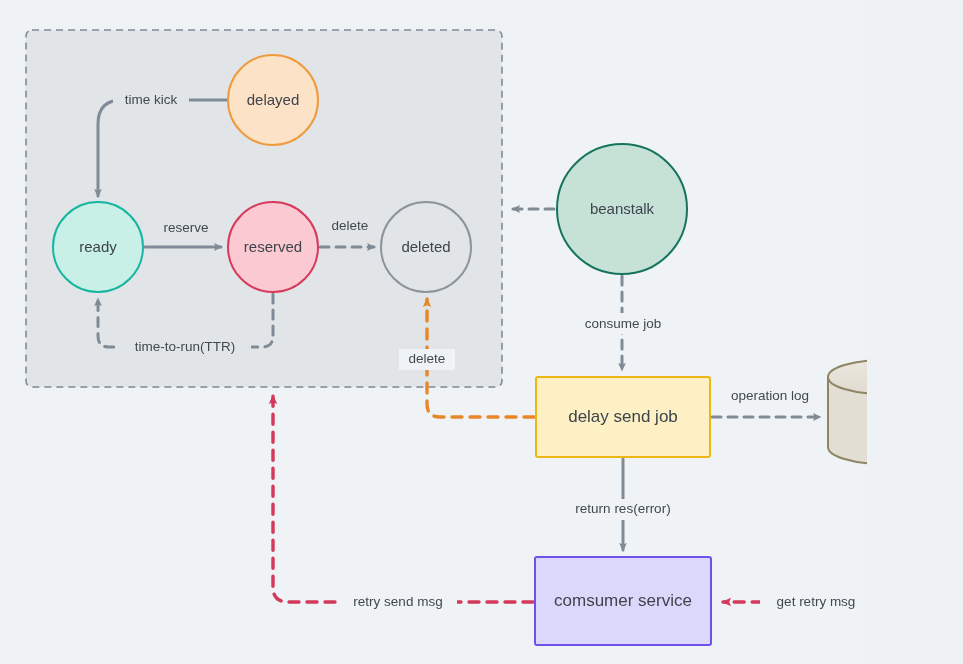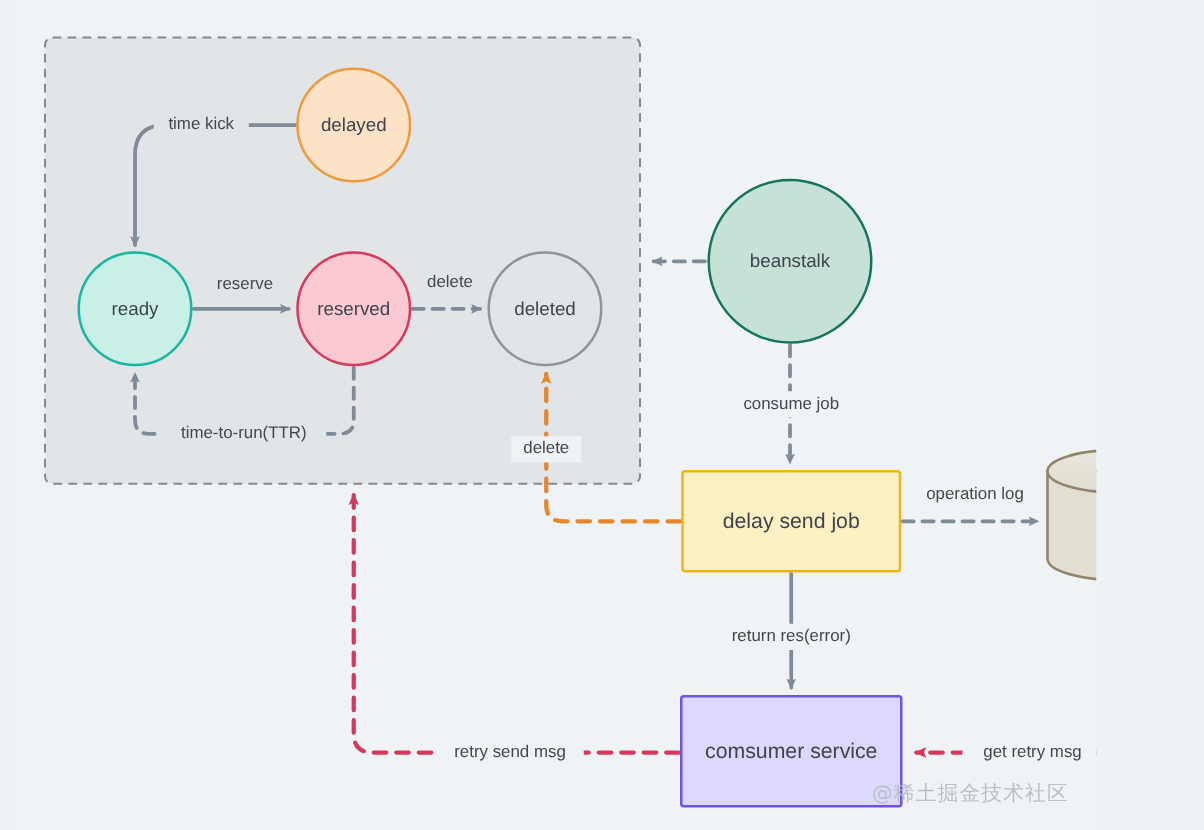--- a/index.html
+++ b/index.html
@@ -9,21 +9,20 @@
   }
   body {
     font-family: "Liberation Sans", "DejaVu Sans", sans-serif;
   }
   #canvas {
     position: relative;
     width: 867px;
     height: 664px;
     background: #eff3f6;
     overflow: hidden;
-    margin-left: 10px;
   }
   #diagram-svg {
     position: absolute;
     left: 0;
     top: 0;
     width: 963px;
     height: 664px;
   }
   .node-label {
     font-family: "Liberation Sans", "DejaVu Sans", sans-serif;
@@ -181,15 +180,14 @@
       <text class="node-label big" x="884" y="423">DB</text>
     </g>
 
     <g>
       <rect x="535" y="557" width="176" height="88" rx="2" ry="2" fill="#dcd8fb" stroke="#6f50e8" stroke-width="2"></rect>
       <text class="node-label big" x="623" y="602">comsumer service</text>
     </g>
 
   </svg>
 
-  <div class="watermark">@稀土掘金技术社区</div>
 
 </div>
 
 </body></html>

